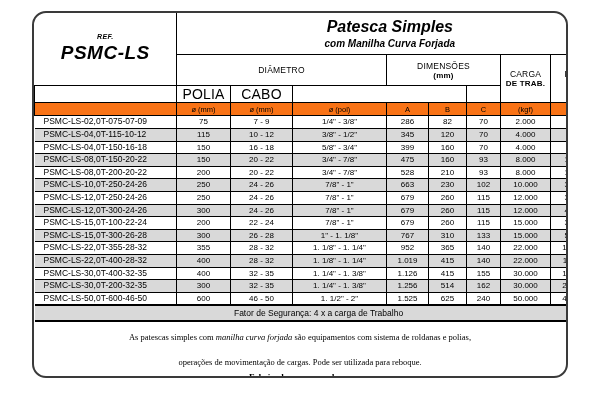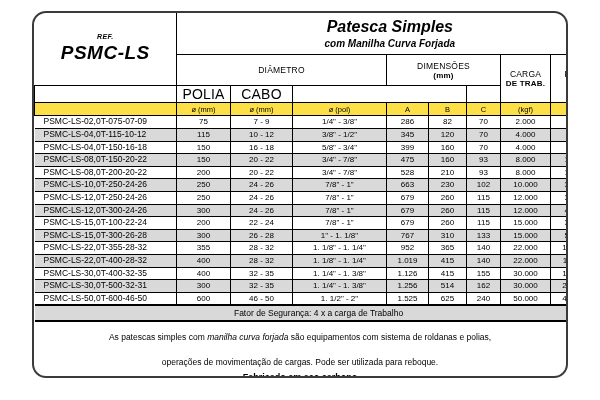--- a/index.html
+++ b/index.html
@@ -97,21 +97,21 @@
     font-size: 8px;
     font-weight: bold;
   }
   .subgrp {
     font-size: 14px;
     font-weight: bold;
     letter-spacing: .2px;
     height: 13px;
   }
   .units-row td {
-    background: #fde047;
+    background: #f97316;
     font-size: 7.5px;
     font-weight: bold;
     height: 12px;
   }
   .border-none-right { border-right: none !important; }
 
   
   .data td {
     font-size: 8px;
     font-weight: bold;
@@ -146,20 +146,21 @@
     border-top: 2px solid #000000 !important;
     border-bottom: 2px solid #000000 !important;
   }
 
   
   .footer {
     width: 532px;
     box-sizing: border-box;
     padding: 9px 24px 0 24px;
     text-align: center;
+    font-family: Liberation Serif, serif;
   }
   .footer p {
     margin: 0;
     font-size: 8.5px;
     line-height: 1.45;
   }
   .footer .em { font-style: italic; }
   .footer .strong-line {
     margin: 0;
     font-size: 9px;
@@ -372,21 +373,21 @@
           <td class="c-polia">400</td>
           <td class="c-cabomm">32 - 35</td>
           <td class="c-cabopol">1. 1/4" - 1. 3/8"</td>
           <td class="c-a">1.126</td>
           <td class="c-b">415</td>
           <td class="c-c">155</td>
           <td class="c-kgf">30.000</td>
           <td class="c-kg last">164,000</td>
         </tr>
         <tr class="data alt">
-          <td class="ref">PSMC-LS-30,0T-500-32-31</td>
+          <td class="ref">PSMC-LS-30,0T-200-32-35</td>
           <td class="c-polia">300</td>
           <td class="c-cabomm">32 - 35</td>
           <td class="c-cabopol">1. 1/4" - 1. 3/8"</td>
           <td class="c-a">1.256</td>
           <td class="c-b">514</td>
           <td class="c-c">162</td>
           <td class="c-kgf">30.000</td>
           <td class="c-kg last">208,000</td>
         </tr>
         <tr class="data">

